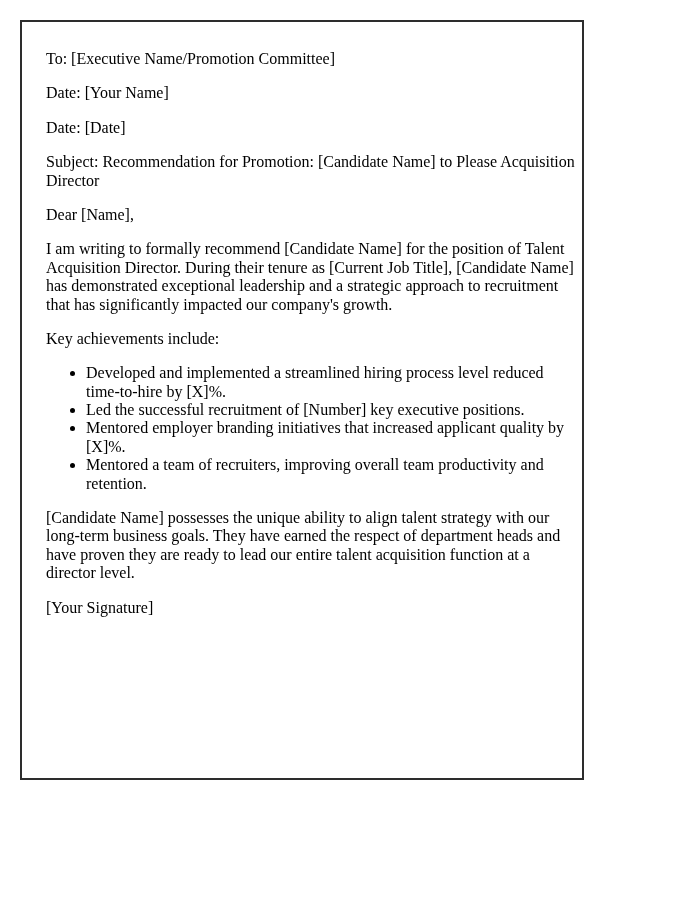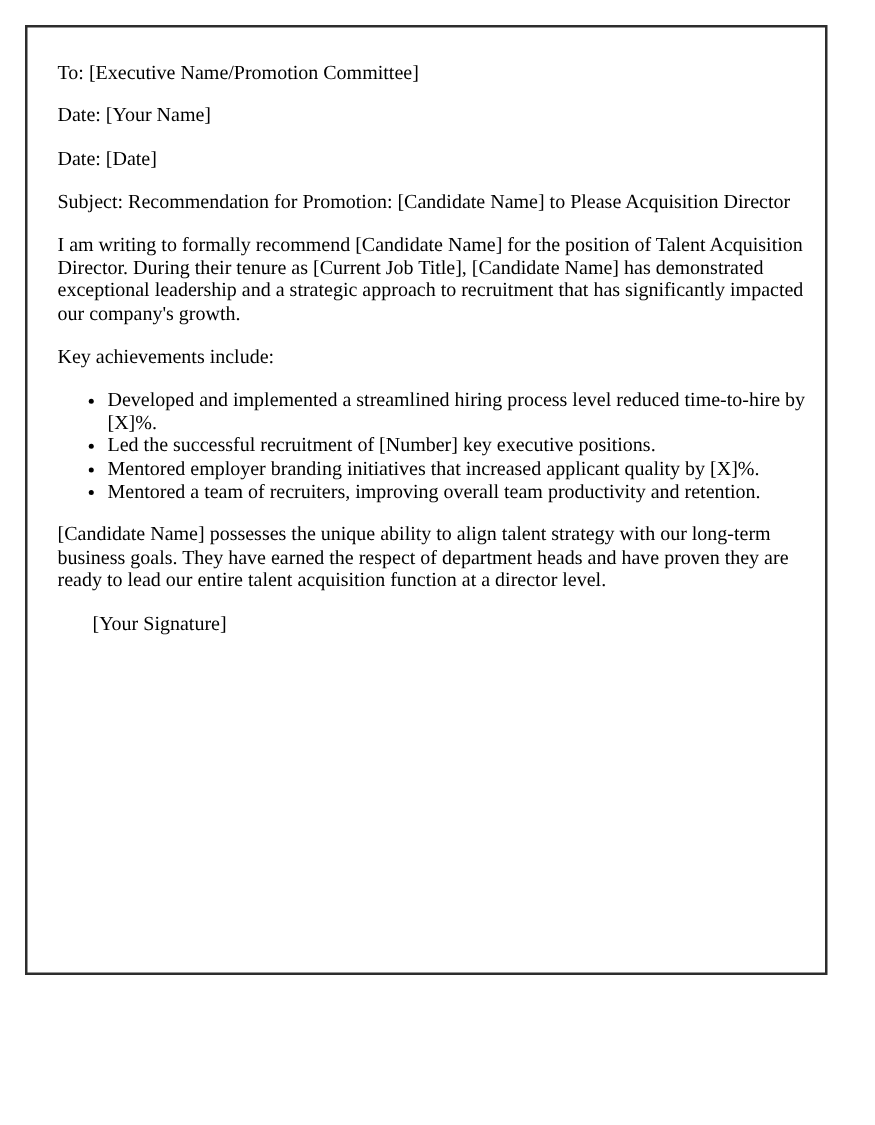--- a/index.html
+++ b/index.html
@@ -14,57 +14,57 @@
     font-family: "Liberation Serif", "DejaVu Serif", serif;
     font-size: 16px;
     line-height: 1.15;
     color: #000000;
     -webkit-font-smoothing: antialiased;
   }
   .letter-container {
     position: absolute;
     left: 20px;
     top: 20px;
-    width: 642px;
+    width: 564px;
     min-height: 760px;
     box-sizing: border-box;
     border: 2px solid #2d2d2d;
     background: #ffffff;
     padding: 12px 6px 20px 24px;
   }
   .letter-container p {
     margin: 16px 0;
   }
   .letter-container ul {
     margin: 16px 0;
     padding-left: 40px;
     list-style-type: disc;
   }
   .letter-container li {
     margin: 0;
     padding: 0;
   }
   .sig-line {
     display: block;
-    margin-left: 28px;
   }
 </style>
 </head>
 <body>
 
 <div class="letter-container">
 
   <p>To: [Executive Name/Promotion Committee]</p>
 
   <p>Date: [Your Name]</p>
 
   <p>Date: [Date]</p>
 
   <p>Subject: Recommendation for Promotion: [Candidate Name] to Please Acquisition Director</p>
 
+  <p>Dear [Name],</p>
 
   <p>I am writing to formally recommend [Candidate Name] for the position of Talent Acquisition Director. During their tenure as [Current Job Title], [Candidate Name] has demonstrated exceptional leadership and a strategic approach to recruitment that has significantly impacted our company's growth.</p>
 
   <p>Key achievements include:</p>
 
   <ul>
     <li>Developed and implemented a streamlined hiring process level reduced time-to-hire by [X]%.</li>
     <li>Led the successful recruitment of [Number] key executive positions.</li>
     <li>Mentored employer branding initiatives that increased applicant quality by [X]%.</li>
     <li>Mentored a team of recruiters, improving overall team productivity and retention.</li>

